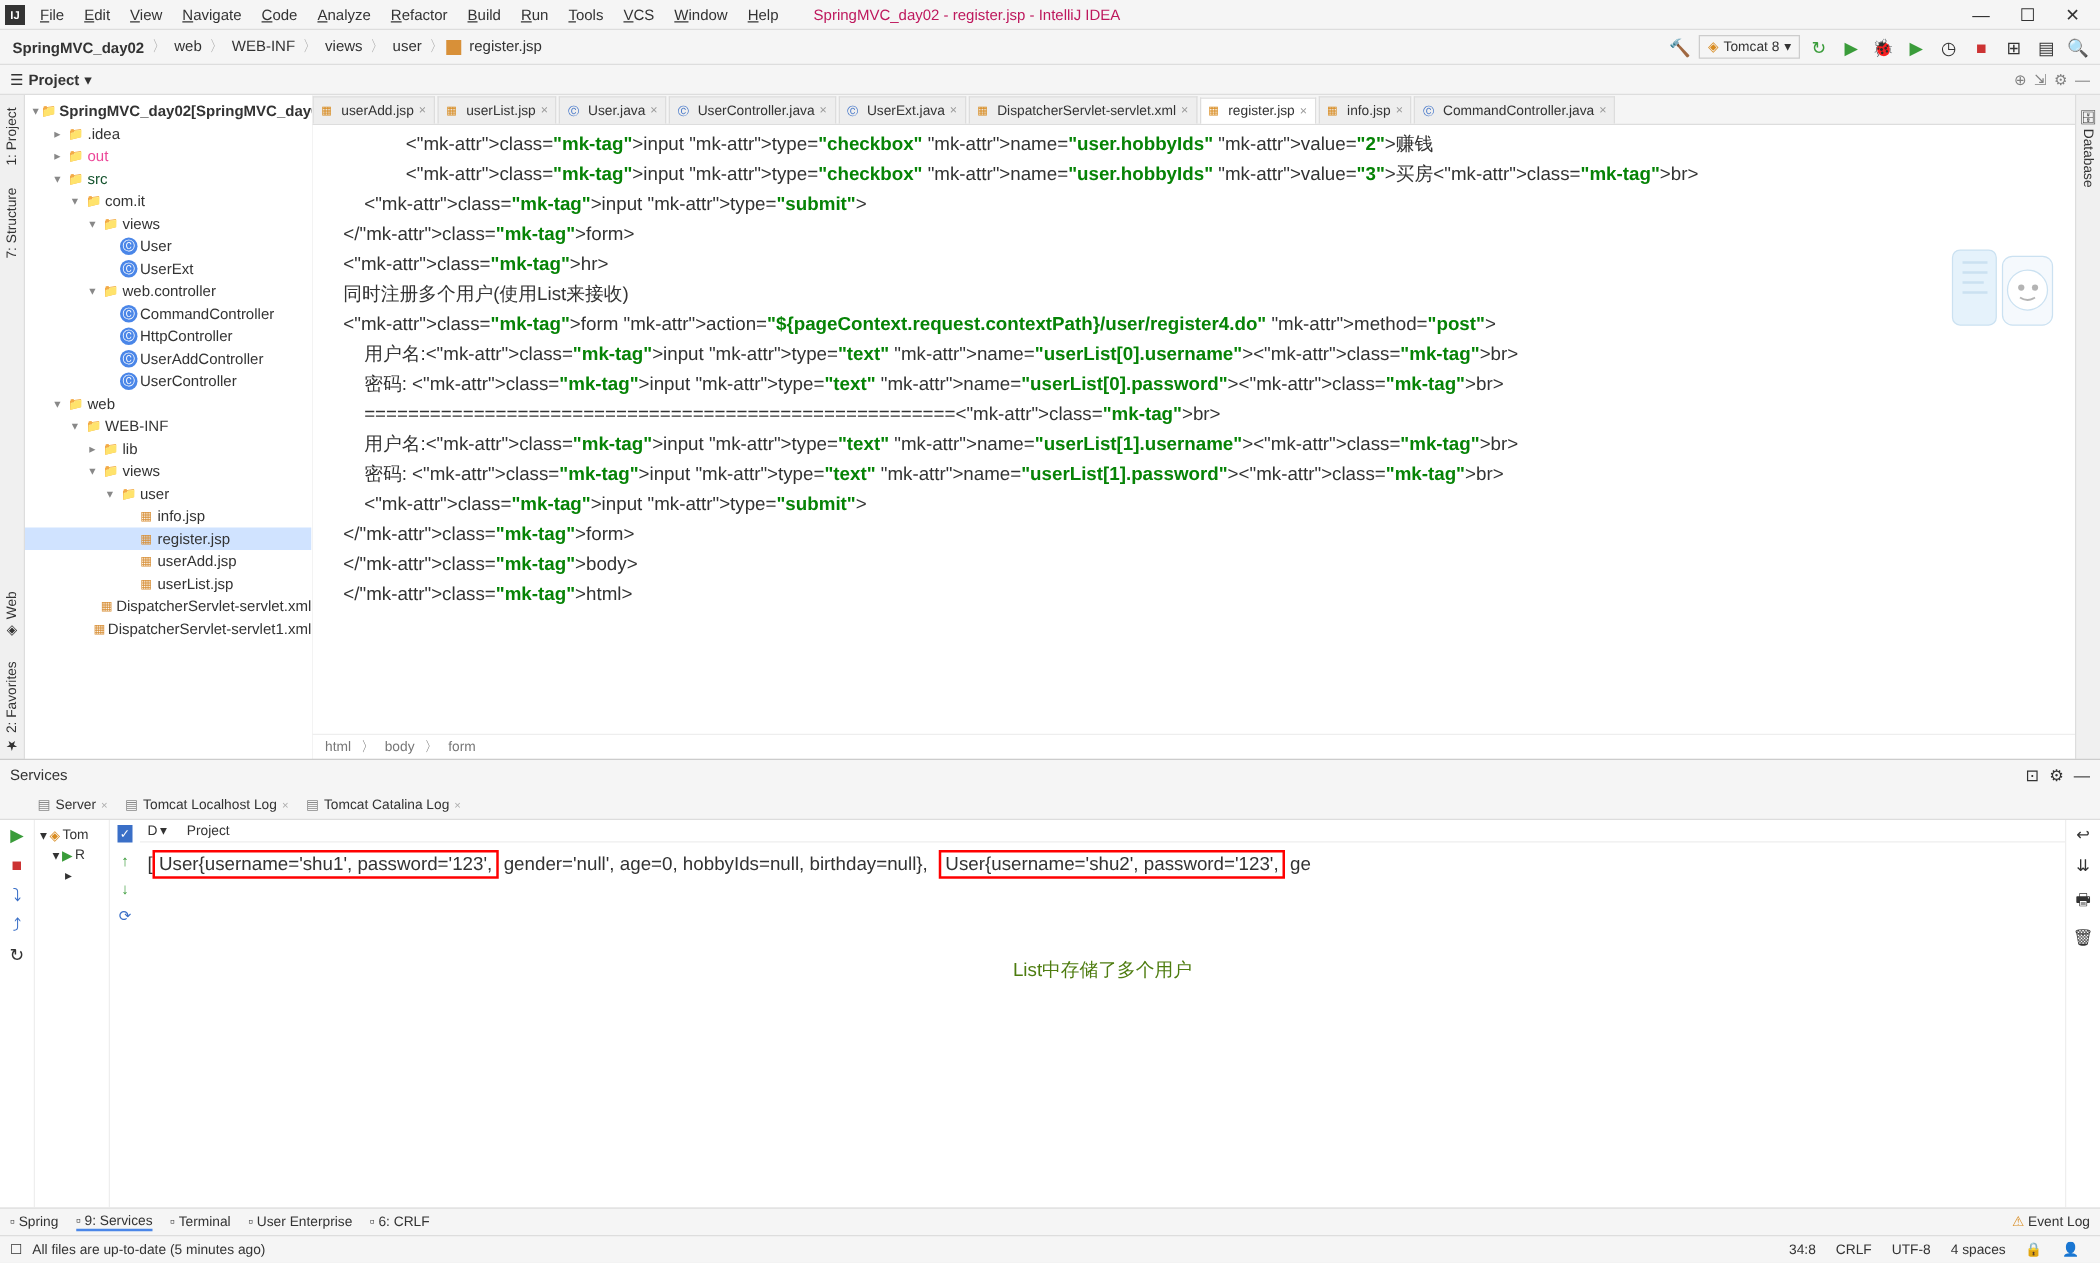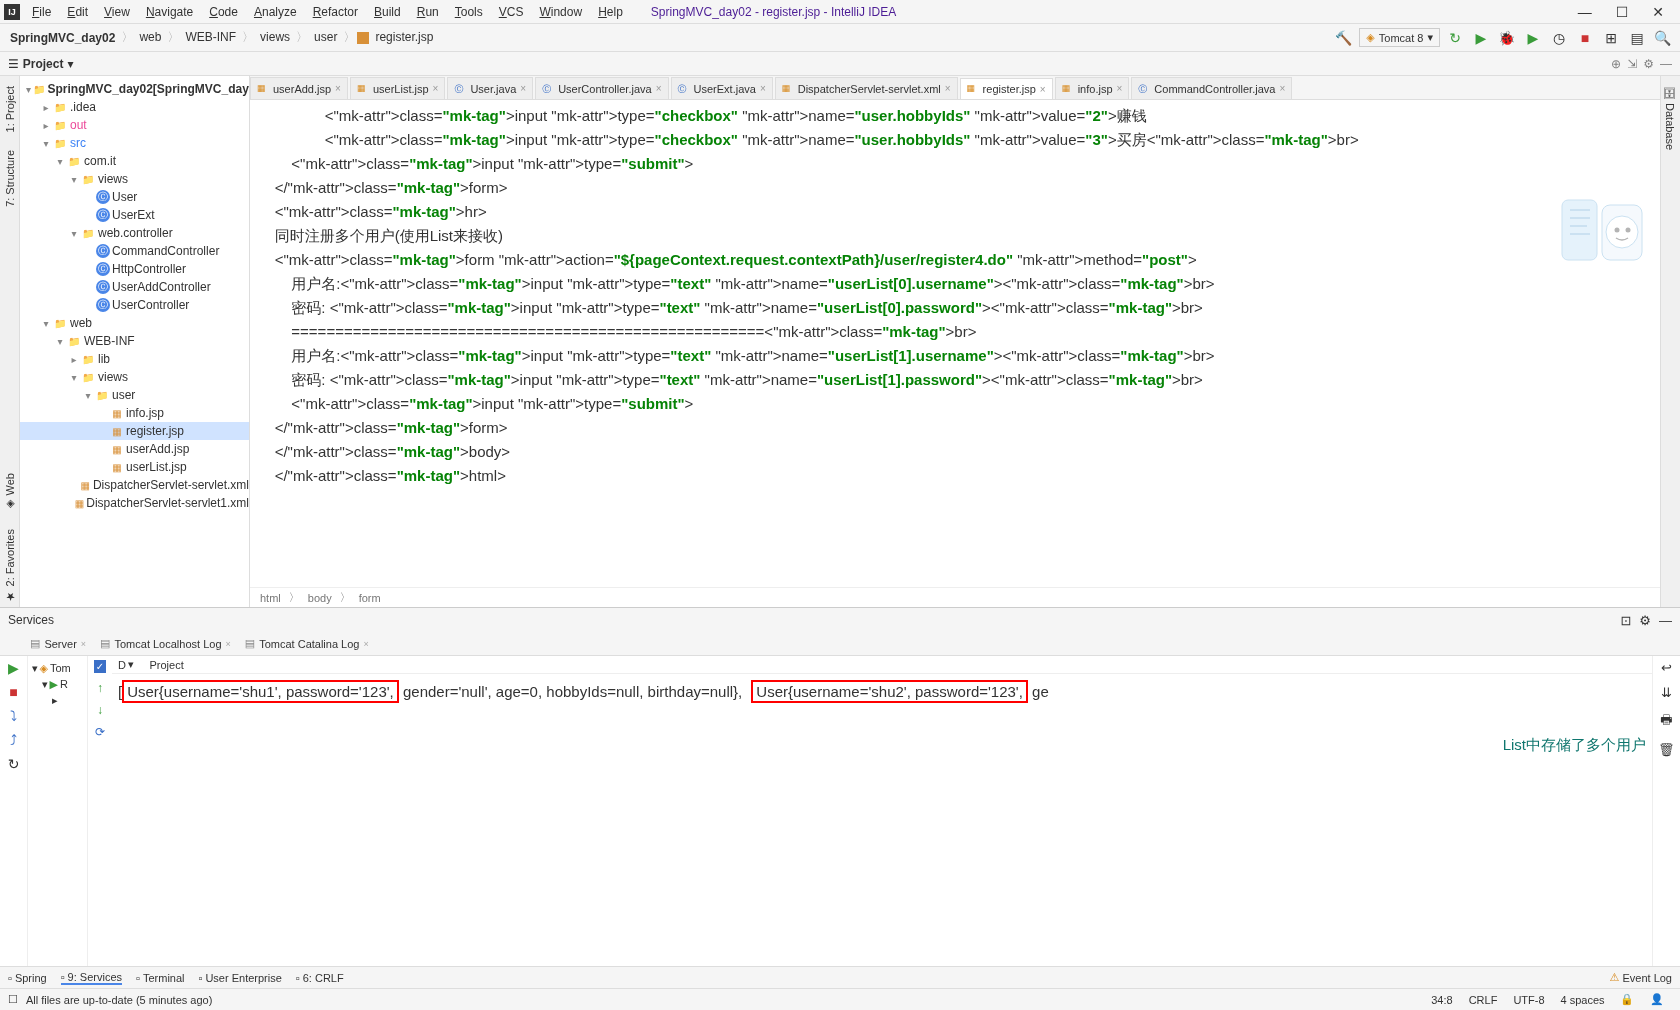--- a/index.html
+++ b/index.html
@@ -1,21 +1,21 @@
 <!DOCTYPE html>
 <html><head>
   <meta charset="utf-8">
   <style>
     * { margin: 0; padding: 0; box-sizing: border-box; font-family: "Segoe UI", Arial, sans-serif; }
     body { background: #f0f0f0; font-size: 12px; color: #333; width: 1680px; height: 1010px; overflow: hidden; display: flex; flex-direction: column; }
     
     .menubar { height: 24px; background: #f5f5f5; display: flex; align-items: center; padding: 0 4px; border-bottom: 1px solid #ddd; }
     .menubar .logo { width: 16px; height: 16px; background: #333; margin-right: 4px; display:flex; align-items:center; justify-content:center; color:#fff; font-size:9px; font-weight:bold;}
     .menubar .menu-item { padding: 2px 8px; cursor: pointer; }
-    .menubar .app-title { margin-left: 20px; color: #4c1d95; }
+    .menubar .app-title { margin-left: 20px; color: #be185d; }
     .menubar .spacer { flex: 1; }
     .winctl { padding: 0 12px; font-size: 14px; cursor:pointer;}
     
     .toolbar-row { height: 28px; background: #f5f5f5; display: flex; align-items: center; padding: 0 6px; border-bottom: 1px solid #ddd; }
     .breadcrumb { display: flex; align-items: center; }
     .breadcrumb .crumb { padding: 2px 4px; }
     .breadcrumb .crumb.bold { font-weight: bold; }
     .breadcrumb .sep { color: #aaa; margin: 0 2px; }
     .bc-icon { width:12px; height:12px; background:#d89038; margin-right:2px; display:inline-block; vertical-align:middle;}
     .toolbar-right { margin-left: auto; display: flex; align-items: center; gap: 4px; }
@@ -68,21 +68,21 @@
     .svc-body { display:flex; height:310px; background:#fff;}
     .svc-left-icons { width:28px; border-right:1px solid #eee; display:flex; flex-direction:column; align-items:center; padding-top:4px; gap:8px;}
     .svc-left-icons .ic { font-size:14px; cursor:pointer;}
     .svc-tree { width:60px; border-right:1px solid #eee; font-size:11px; padding:4px;}
     .svc-tree .trow { display:flex; align-items:center; height:16px; gap:2px;}
     .svc-mid-icons { width:24px; display:flex; flex-direction:column; align-items:center; padding-top:4px; gap:8px;}
     .svc-out { flex:1; display:flex; flex-direction:column;}
     .svc-out .ohead { height:18px; border-bottom:1px solid #eee; padding-left:6px; font-size:11px; display:flex; align-items:center;}
     .svc-out .obody { flex:1; padding:6px; font-family:"Consolas",monospace; font-size:15px; position:relative;}
     .redbox { border:2px solid #ff0000; padding:1px 3px; display:inline-block;}
-    .svc-note { color:#0f766e; text-align:right; margin-top:33px; font-size:15px;}
+    .svc-note { color:#4d7c0f; text-align:center; margin-top:64px; font-size:15px;}
     .svc-right-icons { width:28px; border-left:1px solid #eee; display:flex; flex-direction:column; align-items:center; padding-top:4px; gap:10px; font-size:13px;}
     
     .bottom-tabs { height:22px; background:#f5f5f5; border-top:1px solid #ddd; display:flex; align-items:center; padding:0 8px; gap:14px; font-size:11px;}
     .bottom-tabs .btab { display:flex; align-items:center; gap:3px; cursor:pointer;}
     .bottom-tabs .btab.active { border-bottom:2px solid #4a86e8;}
     .bottom-tabs .spacer { flex:1;}
     
     .statusbar { height:22px; background:#f5f5f5; border-top:1px solid #ddd; display:flex; align-items:center; padding:0 8px; font-size:11px;}
     .statusbar .spacer { flex:1;}
     .statusbar .cell { padding:0 8px;}
@@ -163,21 +163,21 @@
         <span>.idea</span>
       </div>
       <div class="tree-row" style="padding-left: 20px;">
         <span class="tw">▸</span>
         <span class="tico dir">📁</span>
         <span style="color: #ec4899;">out</span>
       </div>
       <div class="tree-row" style="padding-left: 20px;">
         <span class="tw">▾</span>
         <span class="tico dir">📁</span>
-        <span style="color: #3b82f6;">src</span>
+        <span style="color: #14532d;">src</span>
       </div>
       <div class="tree-row" style="padding-left: 34px;">
         <span class="tw">▾</span>
         <span class="tico dir">📁</span>
         <span>com.it</span>
       </div>
       <div class="tree-row" style="padding-left: 48px;">
         <span class="tw">▾</span>
         <span class="tico dir">📁</span>
         <span>views</span>

